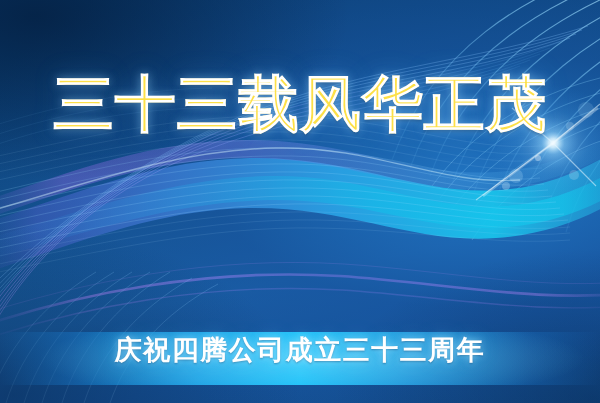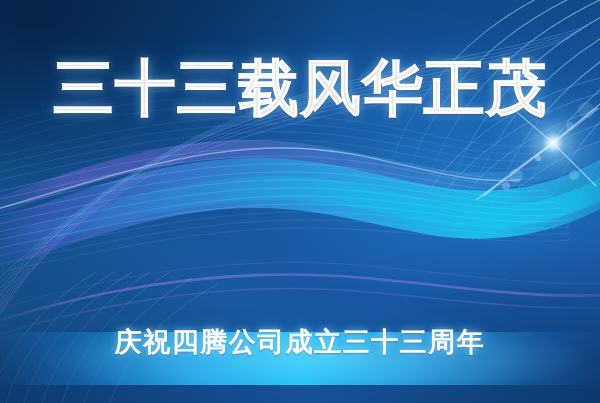--- a/index.html
+++ b/index.html
@@ -43,28 +43,29 @@
   svg.layer { display:block; }
 
   
   .headline-wrap {
     position: absolute;
     left: 0; right: 0;
     text-align: center;
   }
   .headline {
     display: inline-block;
-    color: #e5e5e5;
+    color: #fde047;
     font-weight: 700;
     letter-spacing: 0.012em;
     white-space: nowrap;
     text-shadow:
       0 0 10px rgba(150,215,255,0.55),
       0 0 26px rgba(90,175,255,0.38),
       0 2px 3px rgba(4,30,66,0.45);
+    margin-top: 16px;
     -webkit-text-stroke: 0.6px #ffffff;
   }
   #line1 { top: 58px;  font-size: 61px; line-height: 1; }
   #line2 { top: 192px; font-size: 61px; line-height: 1; }
 
   
   .sub-band {
     position: absolute;
     left: 0;
     top: 332px;
@@ -82,21 +83,21 @@
   }
   .sub-band::after{
     content:"";
     position:absolute; inset:0;
     background: radial-gradient(65% 120% at 52% 50%, rgba(130,230,255,0.55) 0%, rgba(130,230,255,0.0) 70%);
   }
 
   .subtitle-wrap {
     position: absolute;
     left: 0; right: 0;
-    top: 328px;
+    top: 336px;
     text-align: center;
   }
   .subtitle {
     display: inline-block;
     color: #ffffff;
     font-family: "Liberation Serif", "DejaVu Serif", serif;
     font-weight: 700;
     font-size: 27px;
     line-height: 1.08;
     letter-spacing: 0.055em;

